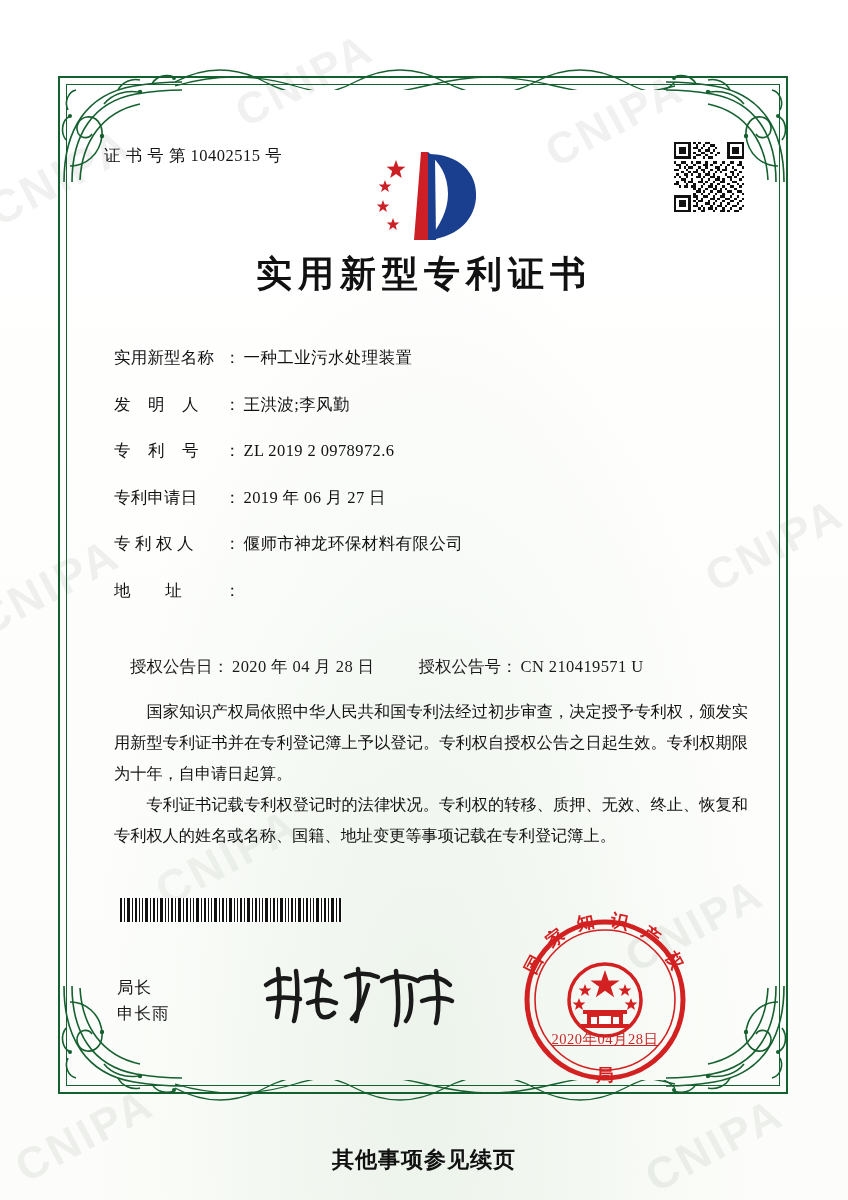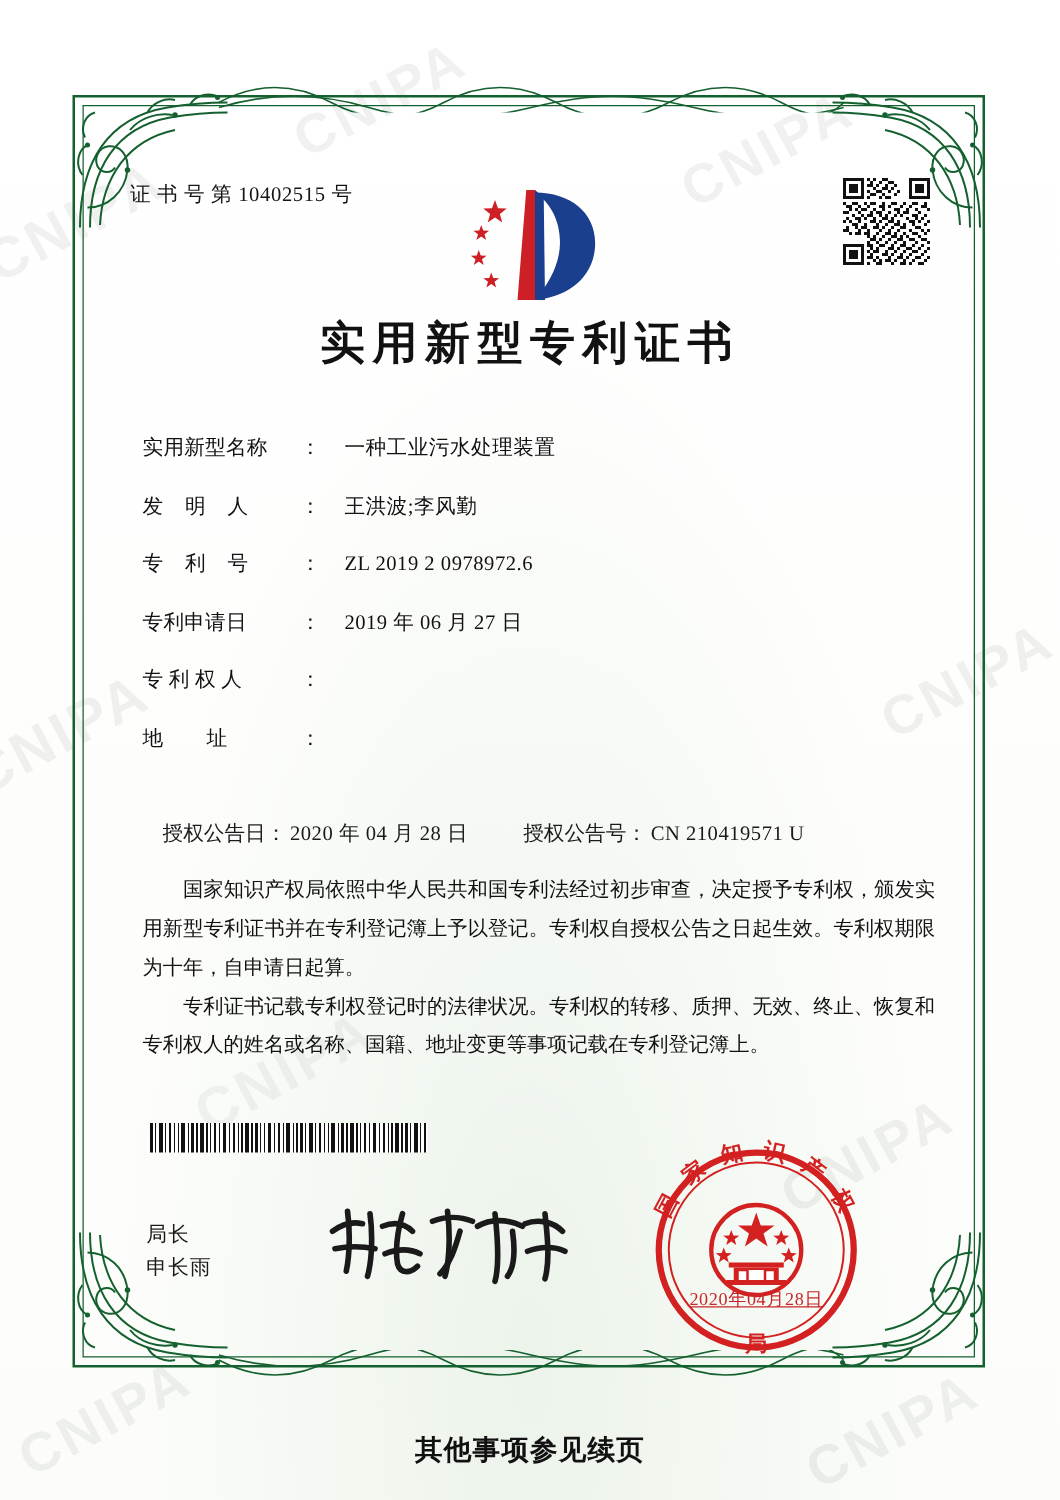--- a/index.html
+++ b/index.html
@@ -135,21 +135,20 @@
     left: 114px;
     top: 347px;
     width: 640px;
   }
   .field-row {
     display: flex;
     align-items: baseline;
     margin-bottom: 24.5px;
     font-size: 16.5px;
     color: #111;
-    gap: 16px;
   }
   .field-label {
     width: 110px;
     flex: none;
     letter-spacing: 0.2px;
     white-space: pre;
   }
   .field-sep { flex: none; margin-right: 3px; }
   .field-value { letter-spacing: 0.4px; }
 
@@ -601,20 +600,21 @@
         <span class="field-value">ZL 2019 2 0978972.6</span>
       </div>
       <div class="field-row">
         <span class="field-label">专利申请日</span>
         <span class="field-sep">：</span>
         <span class="field-value">2019 年 06 月 27 日</span>
       </div>
       <div class="field-row">
         <span class="field-label">专 利 权 人</span>
         <span class="field-sep">：</span>
+        <span class="field-value">偃师市神龙环保材料有限公司</span>
       </div>
       <div class="field-row">
         <span class="field-label">地        址</span>
         <span class="field-sep">：</span>
       </div>
     </div>
 
     <div class="grant-row">
       <span class="g-label">授权公告日</span>
       <span class="field-sep">：</span>

